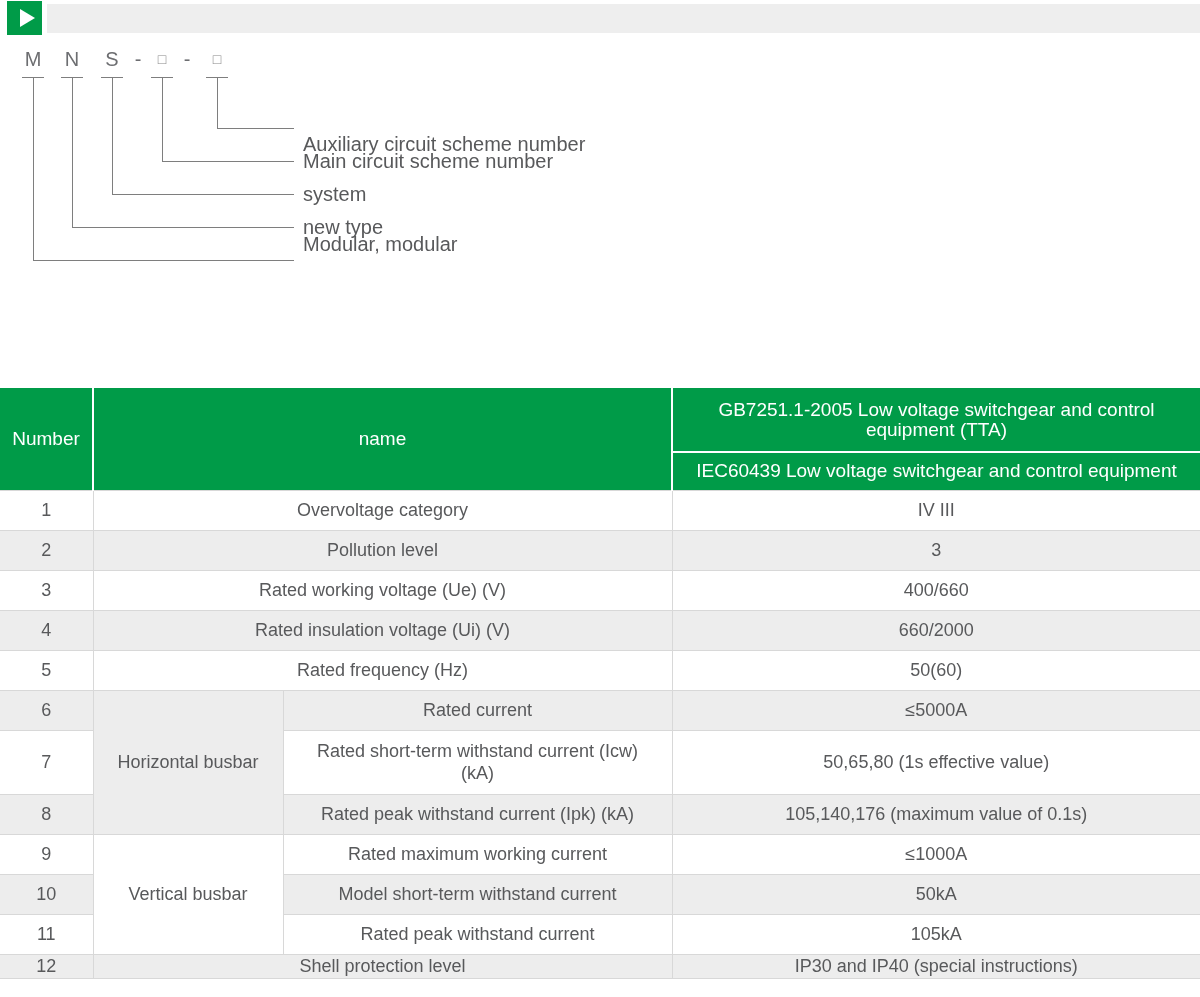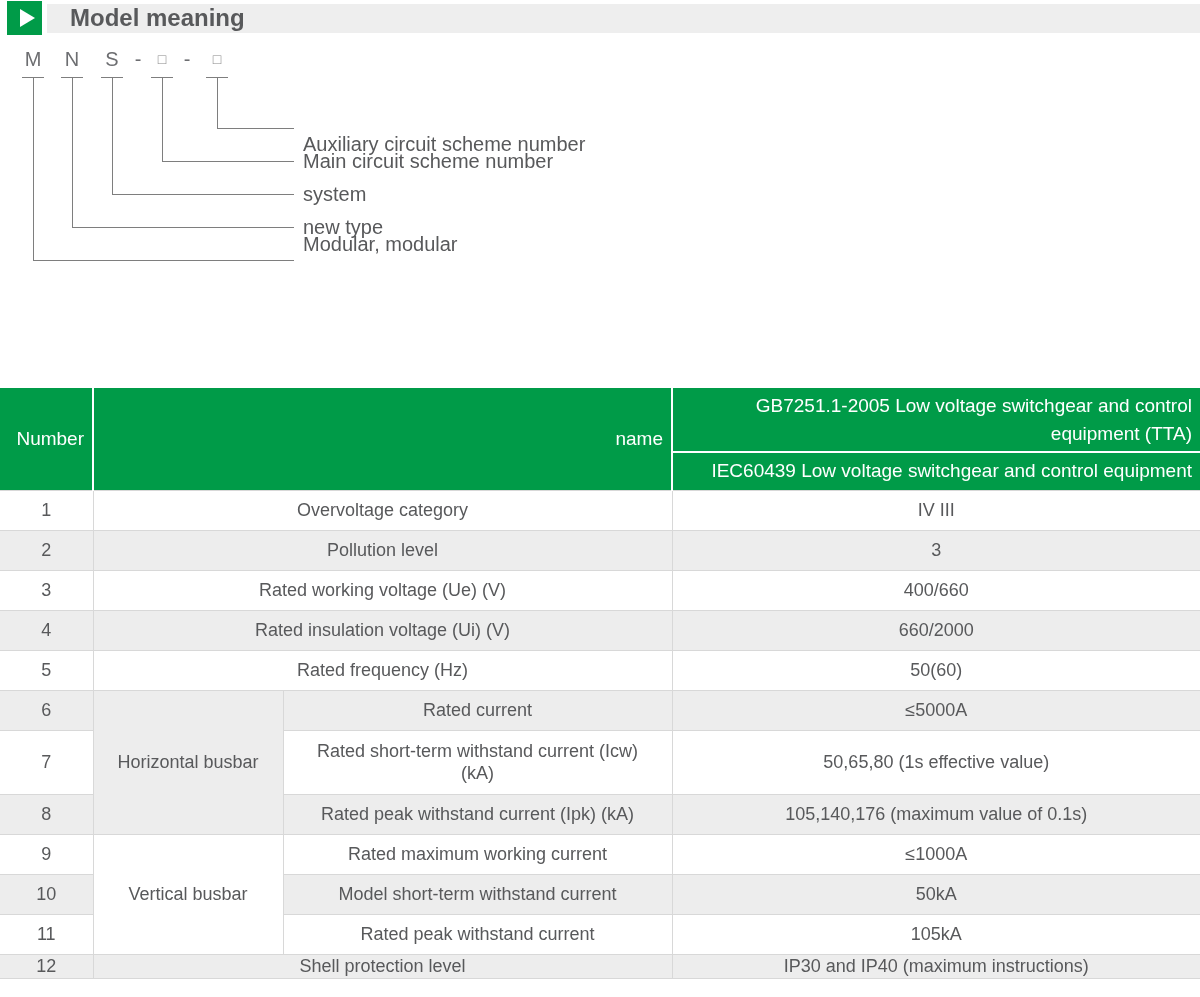--- a/index.html
+++ b/index.html
@@ -47,21 +47,21 @@
     font-size:20px;color:var(--heading_text);white-space:nowrap;
   }
 
   
   .params-table{
     position:absolute;left:0;top:388px;width:1200px;
     border-collapse:collapse;table-layout:fixed;
   }
   .params-table th,.params-table td{padding:0 8px;text-align:center;vertical-align:middle;}
   .params-table thead th{
-    background:var(--green);color:#fff;font-weight:normal;font-size:19px;line-height:28px;text-align:right;
+    background:var(--green);color:#fff;font-weight:normal;font-size:19px;line-height:20px;
   }
   .th-number{border-right:2px solid #fff;}
   .th-name{border-right:2px solid #fff;margin-left:21px;}
   .th-iec{border-top:2px solid #fff;white-space:nowrap;padding:0 2px;}
   .th-gb{padding:0 10px;}
   .params-table tbody td{
     font-size:18px;line-height:22px;color:var(--body_text);
     border-top:1px solid var(--table_border);border-right:1px solid var(--table_border);
   }
   .params-table tbody td:last-child{border-right:none;}
@@ -74,21 +74,20 @@
 </head>
 <body>
 
 <div class="page">
 
   <div class="section-header" id="sec-model">
     <div class="bar"></div>
     <div class="sq">
       <div class="tri"></div>
     </div>
-    <div class="title">Model meaning</div>
   </div>
 
   <div class="diagram">
     <span class="code-char" style="left:13px;">M</span>
     <span class="code-char" style="left:52px;">N</span>
     <span class="code-char" style="left:92px;">S</span>
     <span class="code-char" style="left:118px;">-</span>
     <span class="code-char box" style="left:142px;">□</span>
     <span class="code-char" style="left:167px;">-</span>
     <span class="code-char box" style="left:197px;">□</span>
@@ -184,18 +183,18 @@
         <td>50kA</td>
       </tr>
       <tr style="height:40px;">
         <td>11</td>
         <td>Rated peak withstand current</td>
         <td>105kA</td>
       </tr>
       <tr style="height:24px;">
         <td>12</td>
         <td colspan="2">Shell protection level</td>
-        <td>IP30 and IP40 (maximum instructions)</td>
+        <td>IP30 and IP40 (special instructions)</td>
       </tr>
     </tbody>
   </table>
 
 </div>
 
 </body></html>

